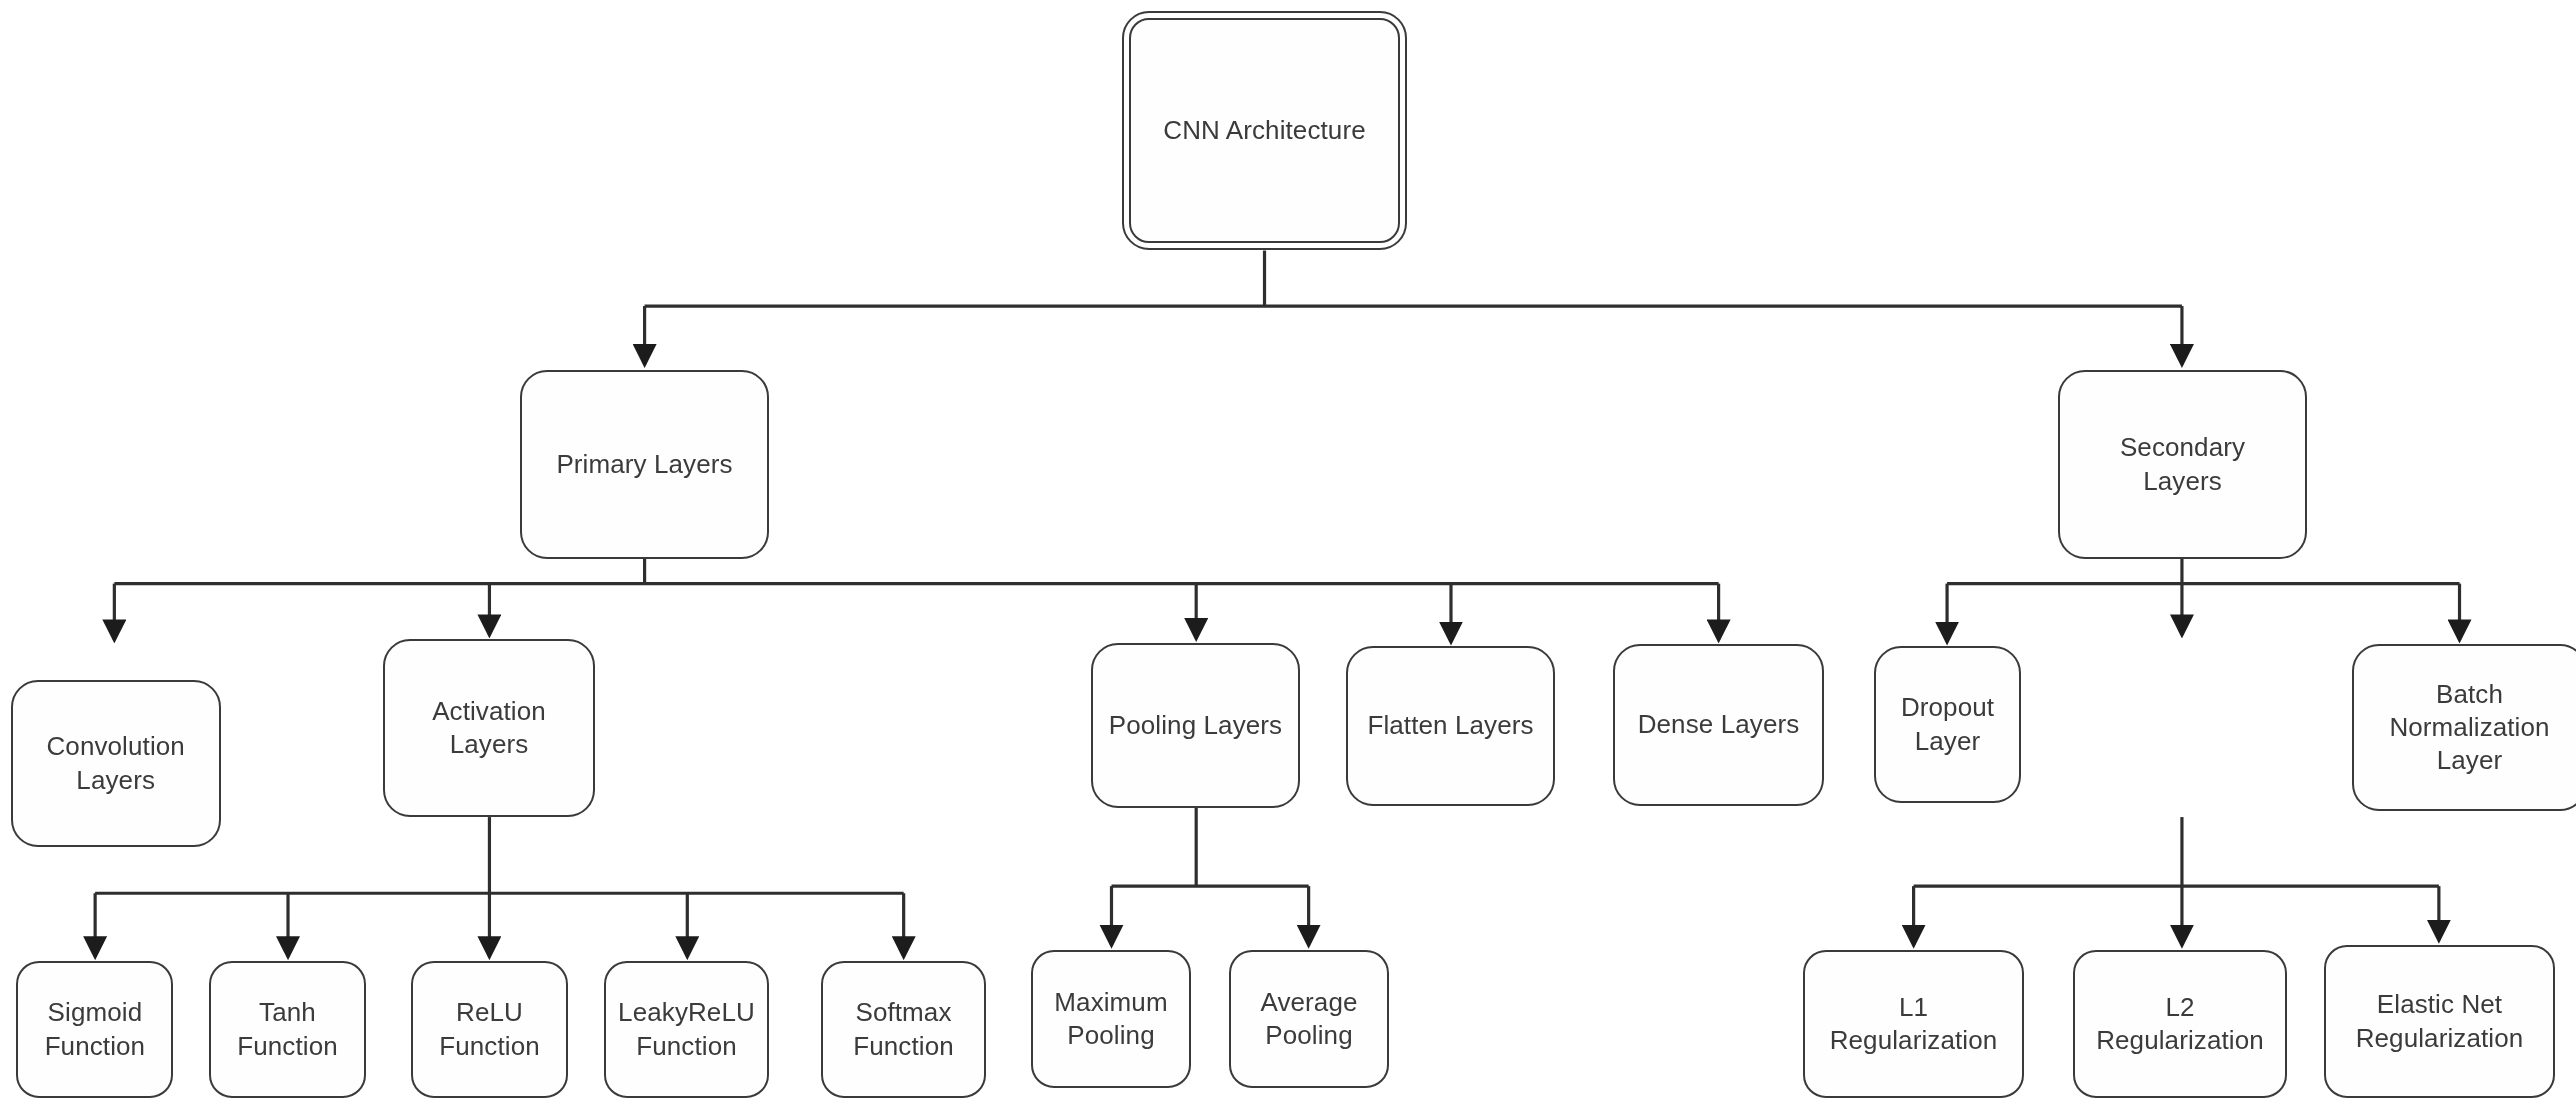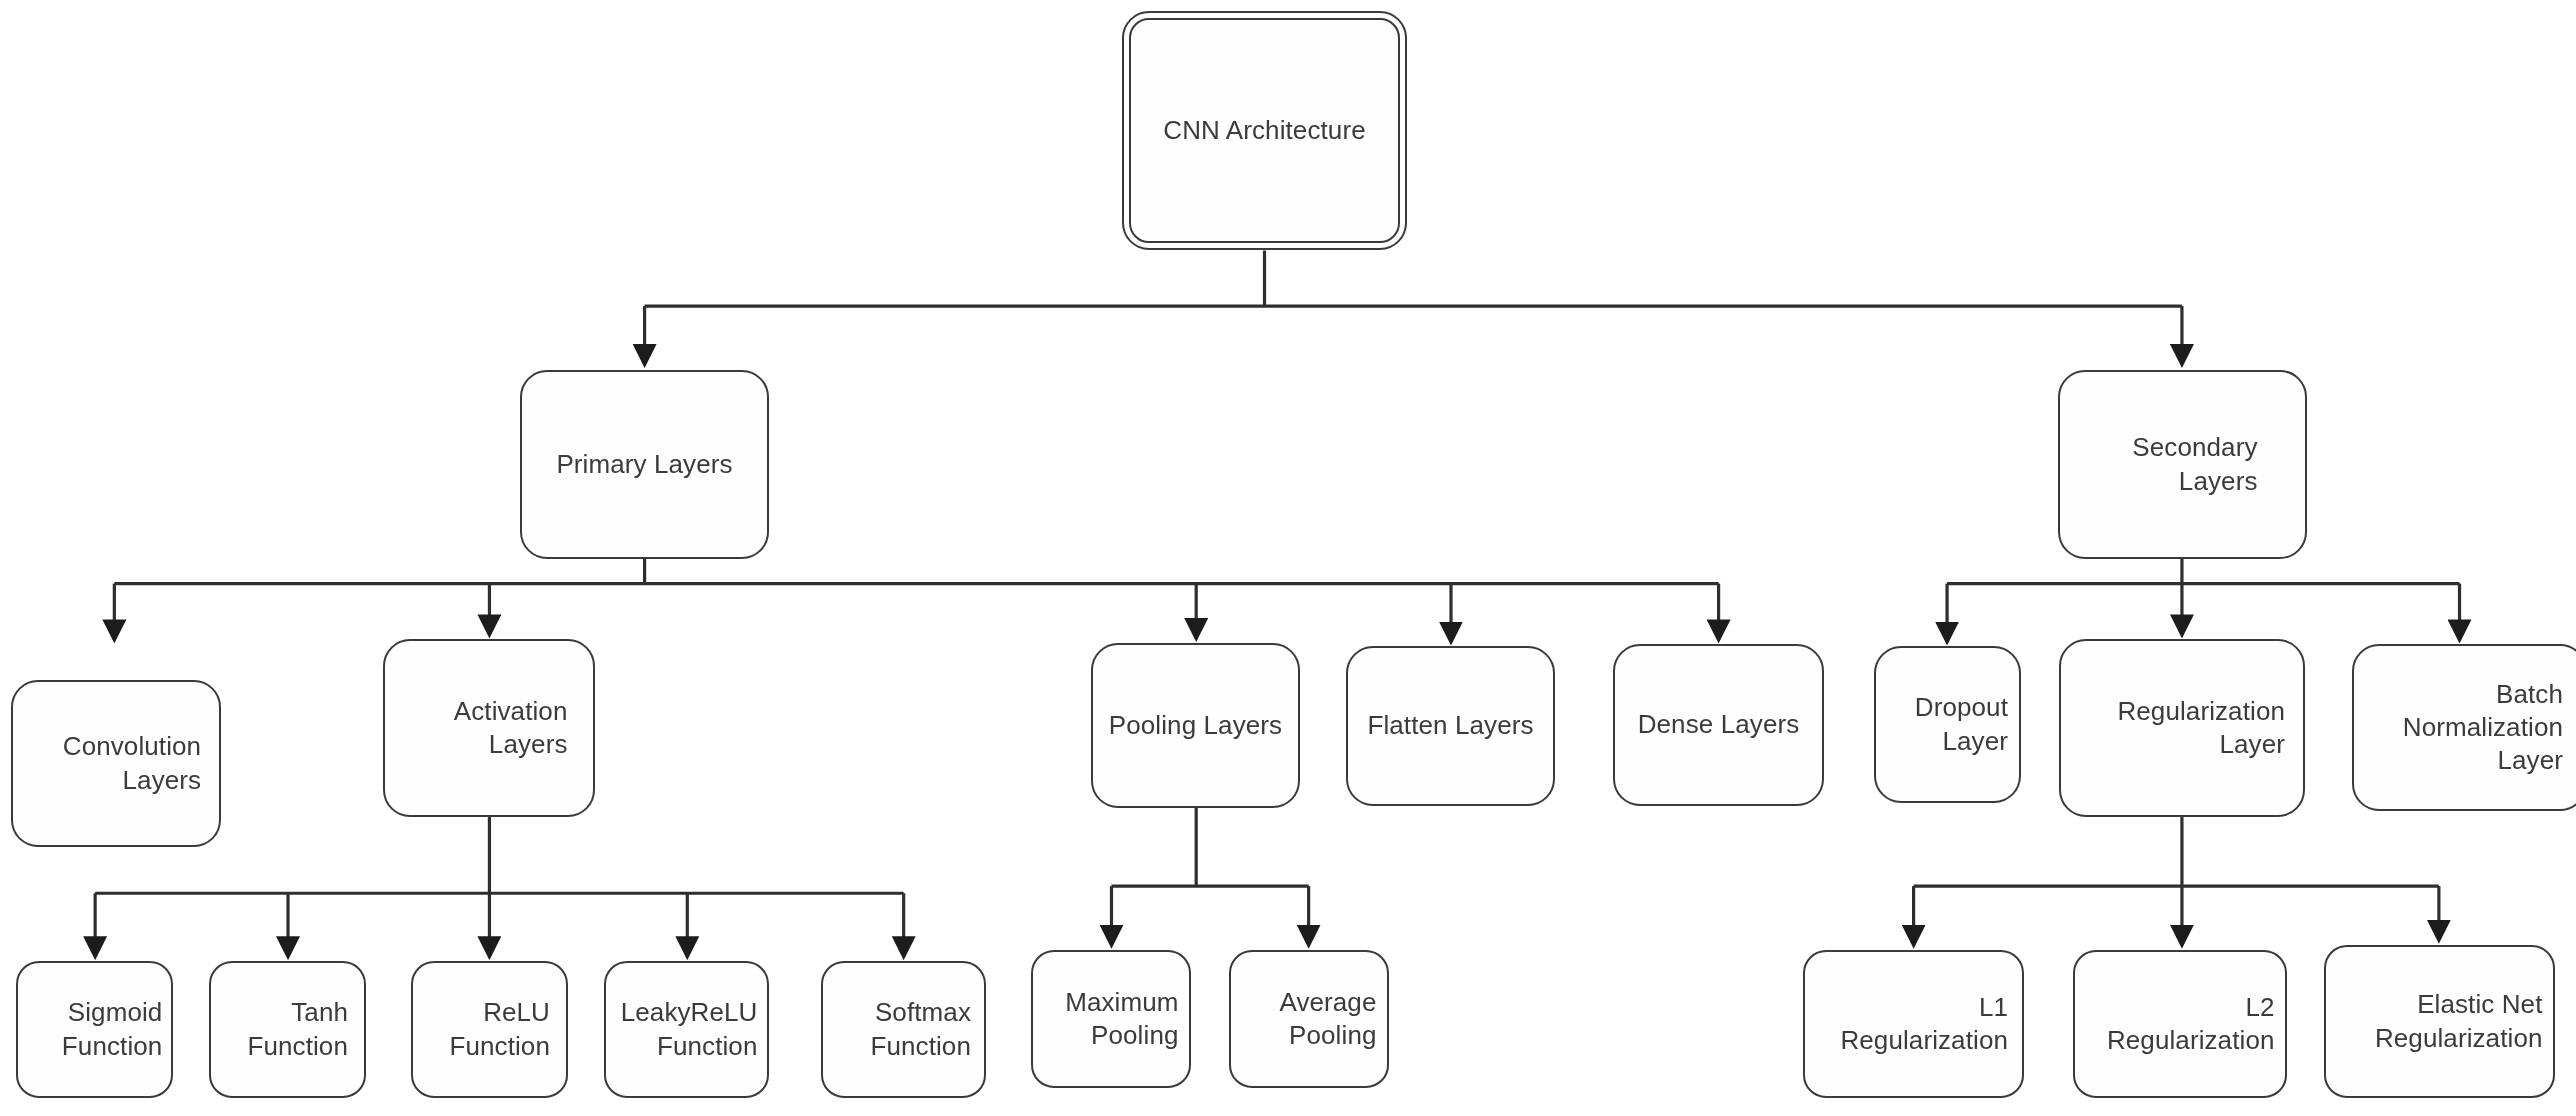--- a/index.html
+++ b/index.html
@@ -30,21 +30,21 @@
   }
   .node {
     position: absolute;
     box-sizing: border-box;
     border: 2.8px solid #3a3a3a;
     border-radius: 27px;
     background: #fefefe;
     display: flex;
     align-items: center;
     justify-content: center;
-    text-align: right;
+    text-align: center;
     color: #3b3b3b;
     font-size: 26px;
     line-height: 1.28;
     letter-spacing: 0.1px;
   }
   .node span { display: inline-block; }
   .node--double::before {
     content: "";
     position: absolute;
     inset: 5px;
@@ -128,23 +128,20 @@
   <div class="node" style="left:1346px; top:646px; width:209px; height:160px;">
     <span>Flatten Layers</span>
   </div>
   <div class="node" style="left:1613px; top:644px; width:211px; height:162px;">
     <span>Dense Layers</span>
   </div>
 
   <div class="node" style="left:1874px; top:646px; width:147px; height:157px;">
     <span style="max-width:121px;">Dropout Layer</span>
   </div>
-  <div class="node" style="left:2059px; top:639px; width:246px; height:178px;">
-    <span style="max-width:206px;">Regularization Layer</span>
-  </div>
   <div class="node" style="left:2352px; top:644px; width:235px; height:167px;">
     <span style="max-width:187px;">Batch Normalization Layer</span>
   </div>
 
   <div class="node node--small" style="left:16.4px; top:961px; width:157px; height:137px;">
     <span style="max-width:135px;">Sigmoid Function</span>
   </div>
   <div class="node node--small" style="left:209px; top:961px; width:157px; height:137px;">
     <span style="max-width:121px;">Tanh Function</span>
   </div>

